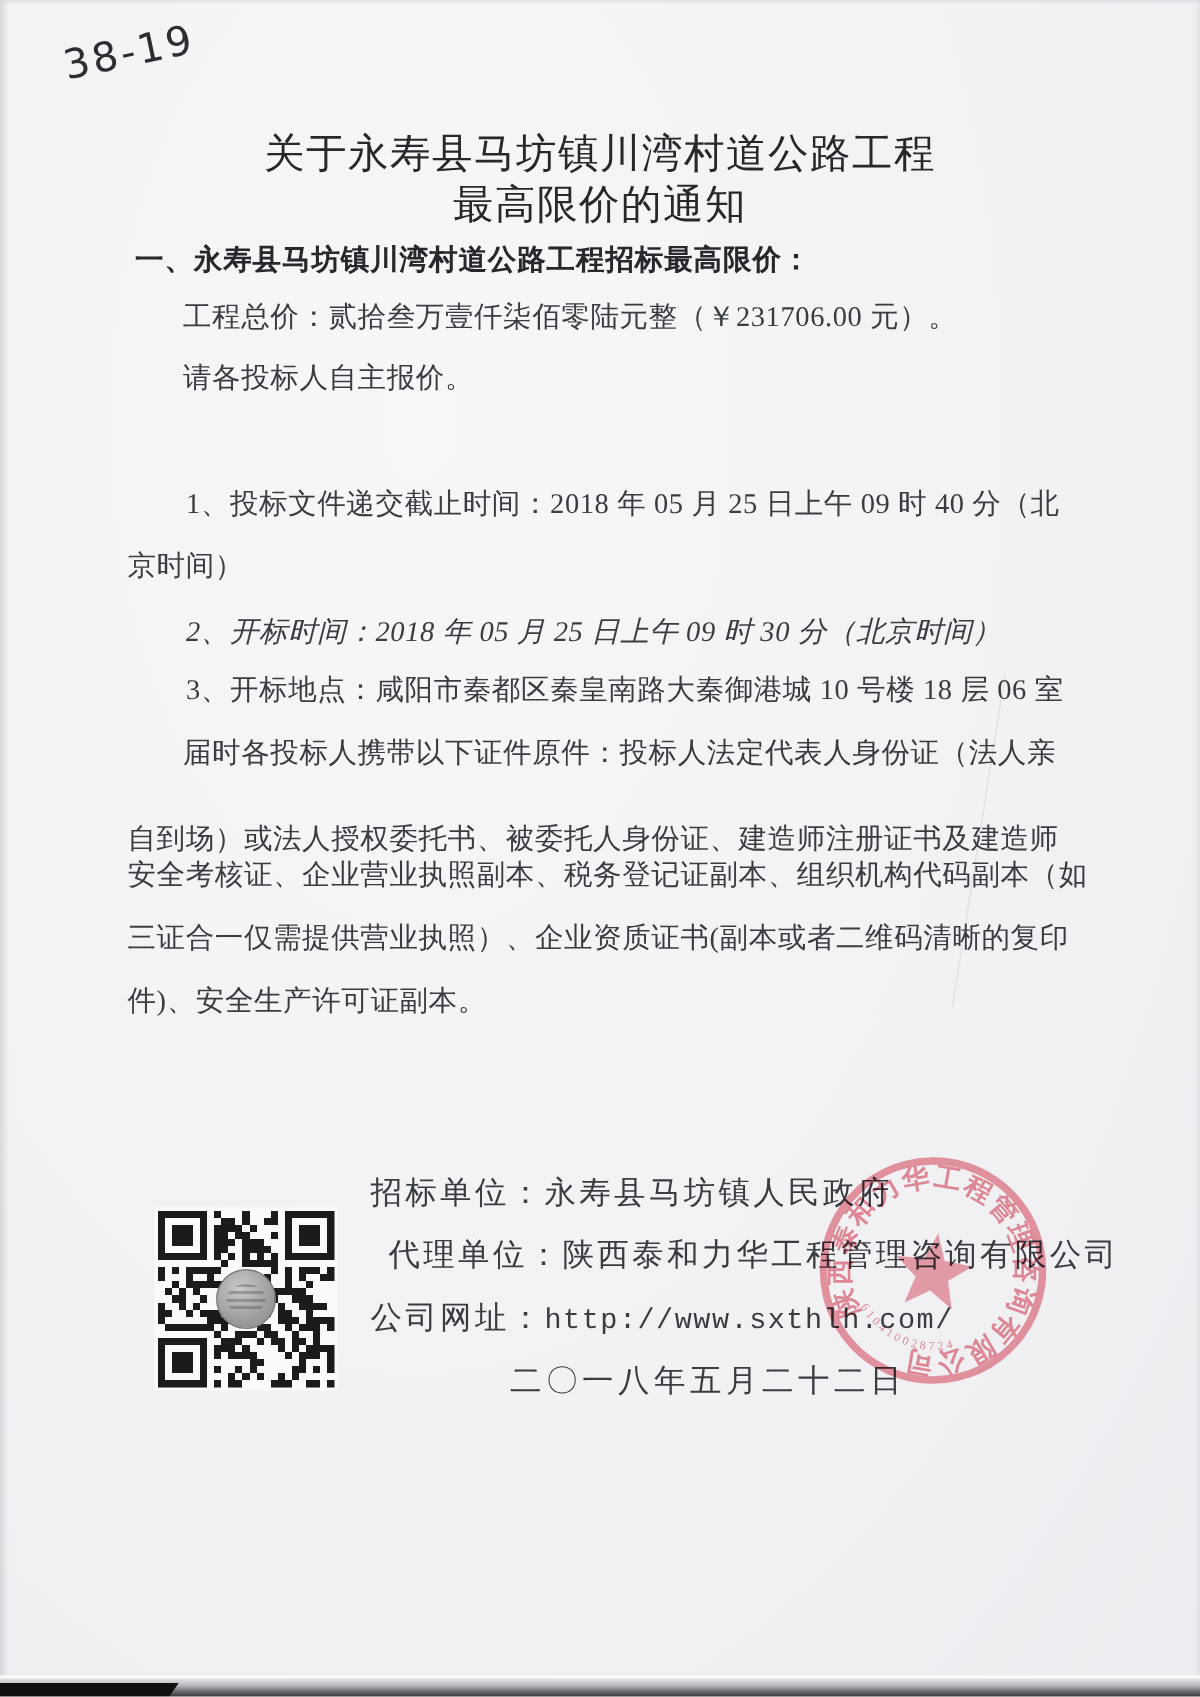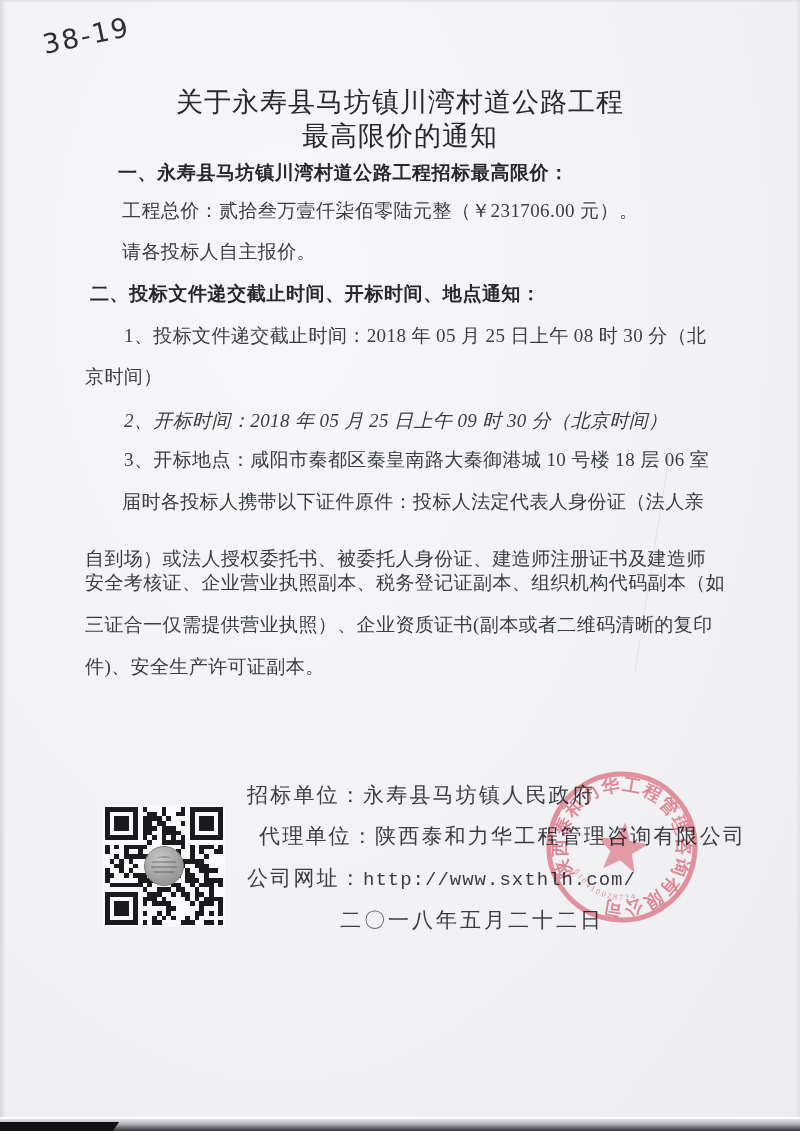--- a/index.html
+++ b/index.html
@@ -31,21 +31,21 @@
     transform:rotate(-12deg);letter-spacing:2px;
   }
 
   
   .title{position:absolute;left:0;top:85px;width:100%;text-align:center;
     font-weight:normal;color:#26282c;font-size:27px;line-height:34px;letter-spacing:1px;}
 
   
   .bl{position:absolute;font-size:19px;letter-spacing:.4px;white-space:nowrap;color:#393c41;}
   .bl.bold{font-weight:bold;color:#26282c;letter-spacing:.6px;}
-  .l1{left:90px; top:160px;margin-left:28px;}
+  .l1{left:90px; top:160px;}
   .l2{left:122px;top:198px;}
   .l3{left:122px;top:239px;}
   .l4{left:90px; top:281px;}
   .l5{left:124px;top:323px;}
   .l6{left:85px; top:364px;}
   .l7{left:124px;top:408px;font-style:italic;}
   .l8{left:124px;top:447px;}
   .l9{left:122px;top:489px;}
   .l10{left:85px;top:546px;}
   .l11{left:85px;top:570px;}
@@ -90,22 +90,21 @@
   <div class="handwritten">38-19</div>
 
   <div class="title">
     <div>关于永寿县马坊镇川湾村道公路工程</div>
     <div>最高限价的通知</div>
   </div>
 
   <div class="bl bold l1">一、永寿县马坊镇川湾村道公路工程招标最高限价：</div>
   <div class="bl l2">工程总价：贰拾叁万壹仟柒佰零陆元整（￥231706.00 元）。</div>
   <div class="bl l3">请各投标人自主报价。</div>
-  <div class="bl bold l4">二、投标文件递交截止时间、开标时间、地点通知：</div>
-  <div class="bl l5">1、投标文件递交截止时间：2018 年 05 月 25 日上午 08 时 30 分（北</div>
+  <div class="bl l5">1、投标文件递交截止时间：2018 年 05 月 25 日上午 09 时 40 分（北</div>
   <div class="bl l6">京时间）</div>
   <div class="bl l7">2、开标时间：2018 年 05 月 25 日上午 09 时 30 分（北京时间）</div>
   <div class="bl l8">3、开标地点：咸阳市秦都区秦皇南路大秦御港城 10 号楼 18 层 06 室</div>
   <div class="bl l9">届时各投标人携带以下证件原件：投标人法定代表人身份证（法人亲</div>
   <div class="bl l10">自到场）或法人授权委托书、被委托人身份证、建造师注册证书及建造师</div>
   <div class="bl l11">安全考核证、企业营业执照副本、税务登记证副本、组织机构代码副本（如</div>
   <div class="bl l12">三证合一仅需提供营业执照）、企业资质证书(副本或者二维码清晰的复印</div>
   <div class="bl l13">件)、安全生产许可证副本。</div>
 
   <div class="fr f1">

